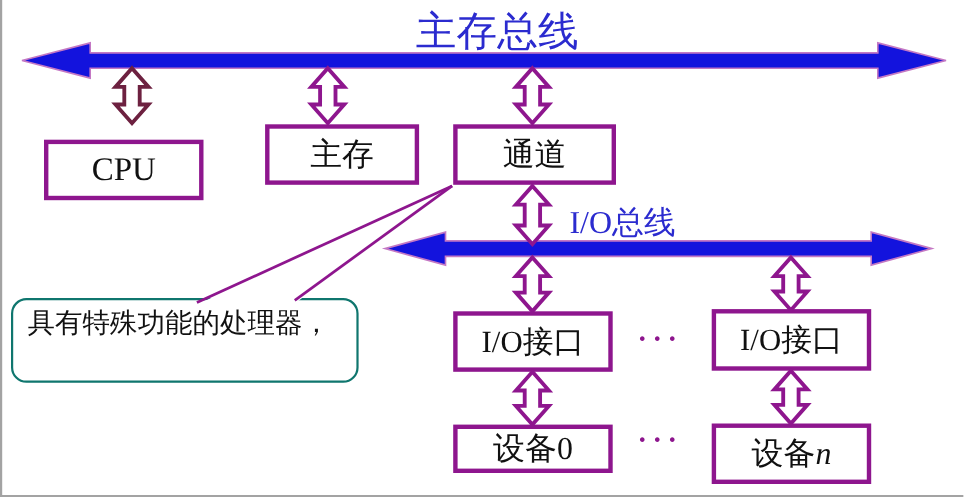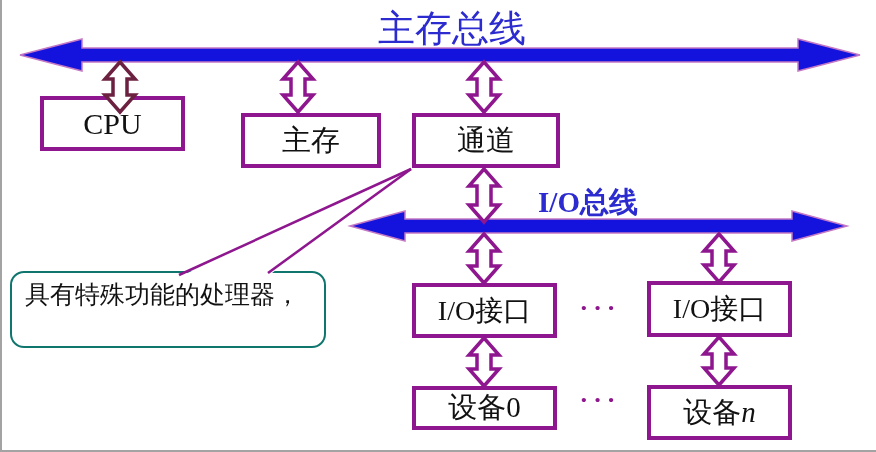--- a/index.html
+++ b/index.html
@@ -62,23 +62,23 @@
 </head>
 <body>
 
 <div class="screen">
 
   <div class="callout">
     <div>具有特殊功能的处理器，</div>
   </div>
 
   <div class="bus-label" style="left:360px;top:4px;width:180px;font-size:37px;">主存总线</div>
-  <div class="bus-label" style="left:506px;top:183px;width:160px;font-size:29px;font-weight:bold;">I/O总线</div>
+  <div class="bus-label" style="left:484px;top:183px;width:160px;font-size:29px;">I/O总线</div>
 
-  <div class="node-box" style="left:38px;top:96px;width:145px;height:55px;font-size:30px;">
+  <div class="node-box" style="left:38px;top:127px;width:145px;height:55px;font-size:30px;">
     <span>CPU</span>
   </div>
   <div class="node-box" style="left:239px;top:113px;width:140px;height:55px;">
     <span>主存</span>
   </div>
   <div class="node-box" style="left:410px;top:113px;width:148px;height:55px;">
     <span>通道</span>
   </div>
   <div class="node-box" style="left:410px;top:283px;width:145px;height:55px;font-size:28px;">
     <span>I/O接口</span>

